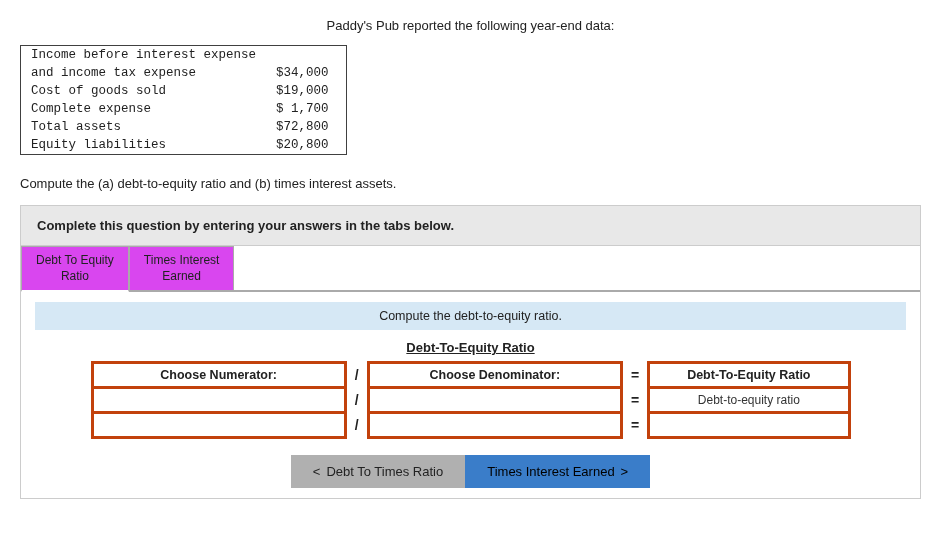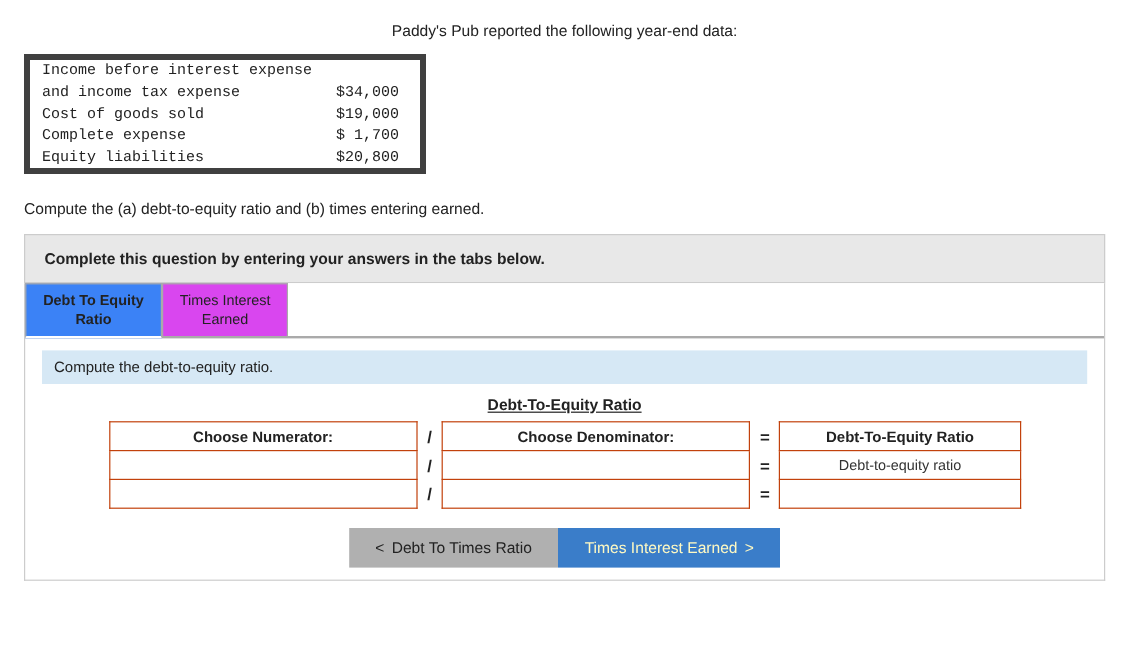--- a/index.html
+++ b/index.html
@@ -10,21 +10,21 @@
       color: #222;
       padding: 18px 20px;
       width: 941px;
     }
     .intro-text {
       font-size: 13px;
       margin-bottom: 12px;
       text-align: center;
     }
     .data-table-wrapper {
-      border: 5px solid #404040;
+      border: 1px solid #404040;
       display: inline-block;
       margin-bottom: 18px;
       min-width: 320px;
     }
     .data-table {
       border-collapse: collapse;
       font-family: 'Courier New', monospace;
       font-size: 12.5px;
     }
     .data-table td {
@@ -63,49 +63,50 @@
       border-bottom: none;
       padding: 6px 14px;
       font-size: 12px;
       cursor: pointer;
       background: #d946ef;
       text-align: center;
       min-width: 90px;
       line-height: 1.3;
     }
     .tab.active {
-      background: #3b82f6;
+      background: #d946ef;
       border-bottom: 2px solid #fff;
       margin-bottom: -2px;
-      font-weight: bold;
+      font-weight: normal;
       z-index: 1;
     }
     .tab-content {
       padding: 10px 14px;
     }
     .tab-instruction {
       font-size: 12.5px;
       background: #d6e8f5;
       padding: 7px 10px;
       margin-bottom: 10px;
+      text-align: center;
     }
     .ratio-title-row {
       text-align: center;
       font-weight: bold;
       font-size: 13px;
       text-decoration: underline;
       margin-bottom: 6px;
     }
     .ratio-table {
       border-collapse: collapse;
       width: 100%;
       font-size: 12.5px;
     }
     .ratio-table th, .ratio-table td {
-      border: 1px solid #c2410c;
+      border: 3px solid #c2410c;
       padding: 4px 8px;
       text-align: left;
     }
     .ratio-table th {
       background: #fff;
       font-weight: bold;
       text-align: center;
     }
     .ratio-table .divider-cell {
       text-align: center;
@@ -158,21 +159,21 @@
       display: flex;
       align-items: center;
       gap: 6px;
     }
     .nav-btn.prev {
       background: #b0b0b0;
       color: #222;
     }
     .nav-btn.next {
       background: #3a7dc9;
-      color: #fef9c3;
+      color: #000000;
     }
     .arrow {
       font-size: 13px;
     }
     .choose-label {
       font-weight: bold;
       font-size: 12.5px;
     }
     .ratio-section {
       margin: 0 auto;
@@ -199,28 +200,32 @@
       </tr>
       <tr>
         <td>Cost of goods sold</td>
         <td>$19,000</td>
       </tr>
       <tr>
         <td>Complete expense</td>
         <td>$ 1,700</td>
       </tr>
       <tr>
+        <td>Total assets</td>
+        <td>$72,800</td>
+      </tr>
+      <tr>
         <td>Equity liabilities</td>
         <td>$20,800</td>
       </tr>
     </tbody>
   </table>
 </div>
 
-<p class="compute-text">Compute the (a) debt-to-equity ratio and (b) times entering earned.</p>
+<p class="compute-text">Compute the (a) debt-to-equity ratio and (b) times interest assets.</p>
 
 <div class="complete-box">
   <span>Complete this question by entering your answers in the tabs below.</span>
 </div>
 
 <div class="tabs-area">
   <div class="tabs-row">
     <div class="tab active">
       Debt To Equity<br>Ratio
     </div>

